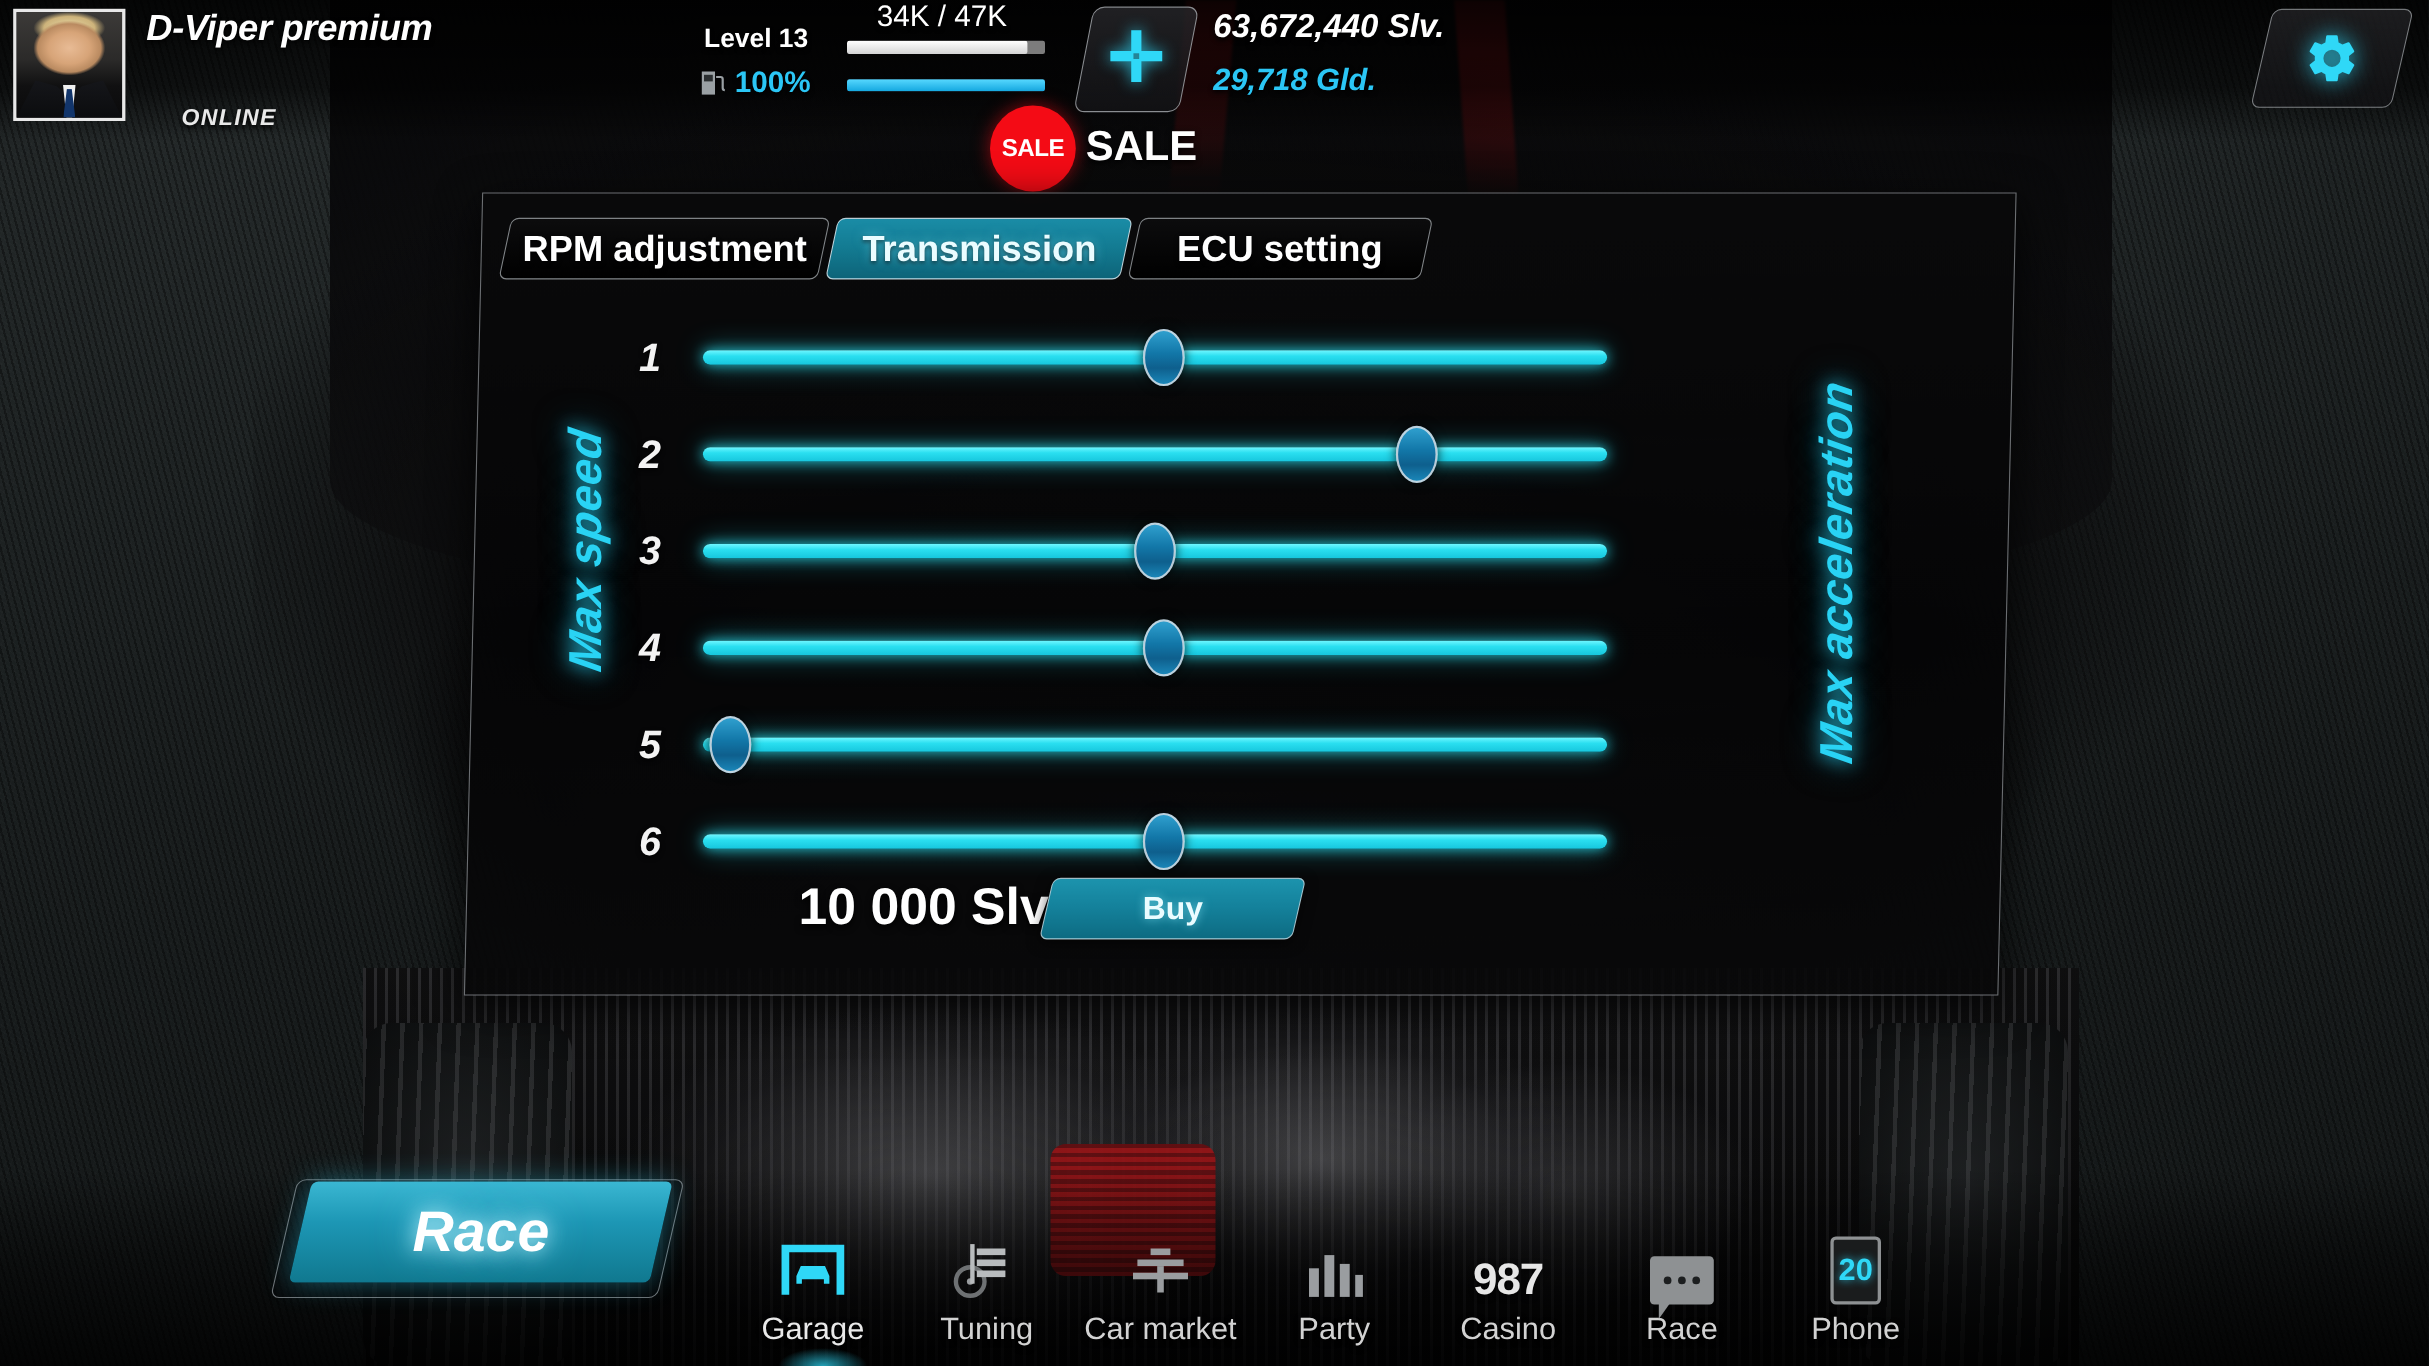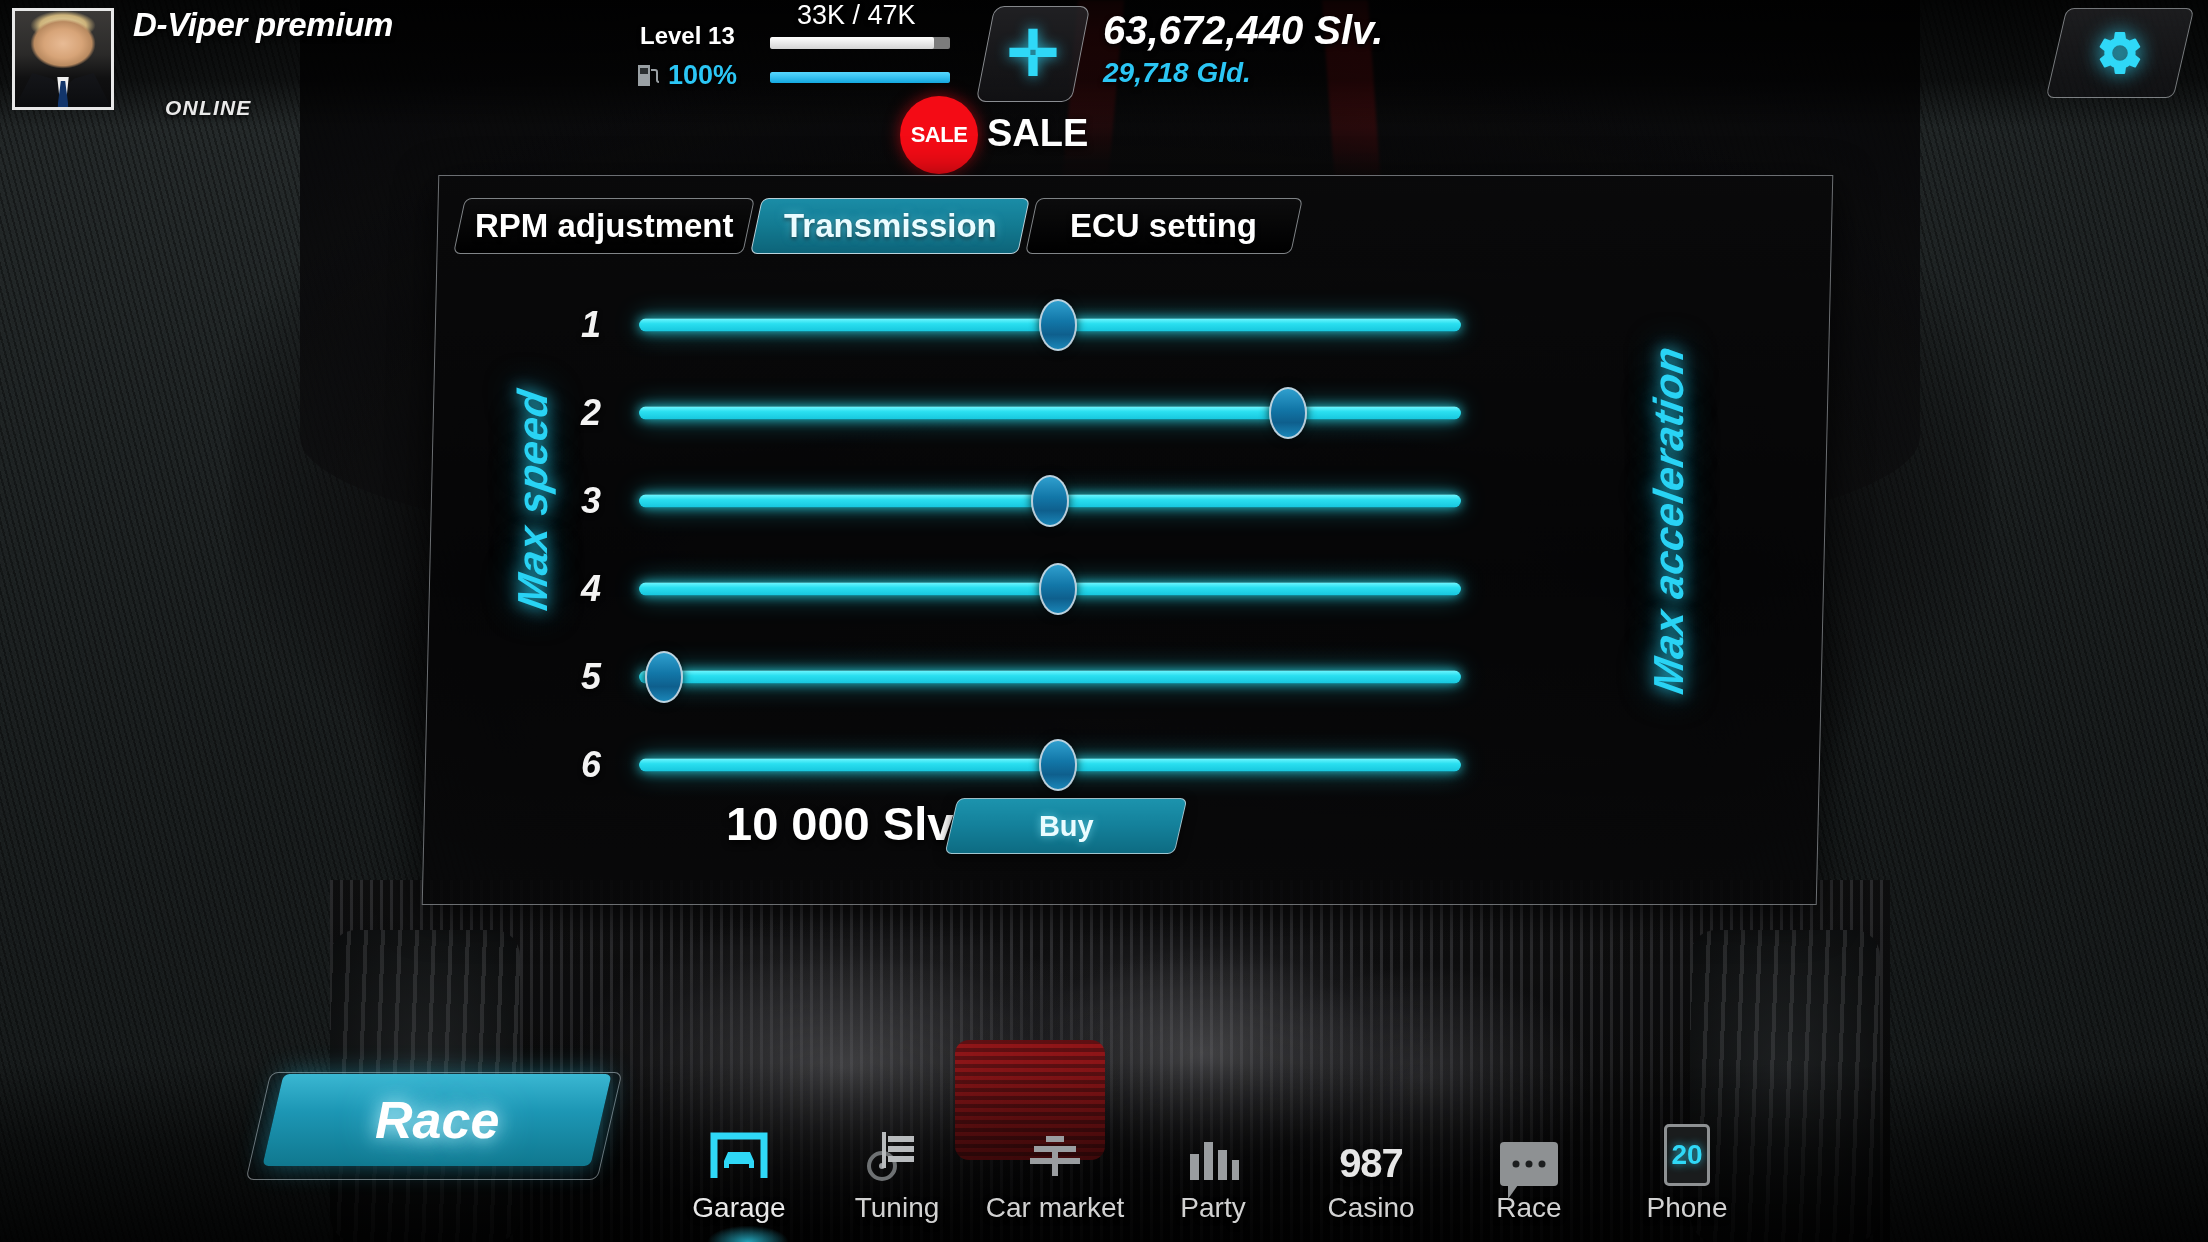--- a/index.html
+++ b/index.html
@@ -143,21 +143,21 @@
     transform:skewX(-11deg);
     border-radius:10px;
     display:flex; align-items:center; justify-content:center;
   }
   .plus-glyph {
     transform:skewX(11deg); color:#2fd8f7; font-size:62px; font-weight:bold; line-height:1;
     text-shadow:0 0 14px rgba(47,216,247,.85);
   }
 
   .money-slv {
-    position:absolute; left:1103px; top:8px; font-size:40px; font-weight:bold;
+    position:absolute; left:1103px; top:8px; font-size:30px; font-weight:bold;
     font-style:italic; color:#fff; text-shadow:0 2px 5px #000;
   }
   .money-gld {
     position:absolute; left:1103px; top:57px; font-size:28px; font-weight:bold;
     font-style:italic; color:#2bc6f5; text-shadow:0 2px 5px #000;
   }
 
   .sale-wrap { position:absolute; left:900px; top:96px; }
   .sale-badge {
     position:absolute; left:0; top:0; width:78px; height:78px; border-radius:50%;
@@ -336,21 +336,21 @@
       <div class="av-face"></div>
       <div class="av-suit"></div>
       <div class="av-shirt"></div>
       <div class="av-tie"></div>
     </div>
 
     <div class="player-name">D-Viper premium</div>
     <div class="player-status">ONLINE</div>
 
     <div class="lvl-label">Level 13</div>
-    <div class="xp-text">33K / 47K</div>
+    <div class="xp-text">34K / 47K</div>
     <div class="xp-bar">
       <div class="xp-fill" id="xpFill" style="width: 91%;"></div>
     </div>
 
     <svg class="fuel-icon" viewBox="0 0 22 26">
       <rect x="1" y="3" width="12" height="21" fill="#9aa0a4"></rect>
       <rect x="3" y="6" width="8" height="6" fill="#2b2f31"></rect>
       <path d="M14 8 h4 a2 2 0 0 1 2 2 v8 a2 2 0 0 0 2 2" stroke="#9aa0a4" stroke-width="2" fill="none"></path>
     </svg>
     <div class="fuel-pct">100%</div>

